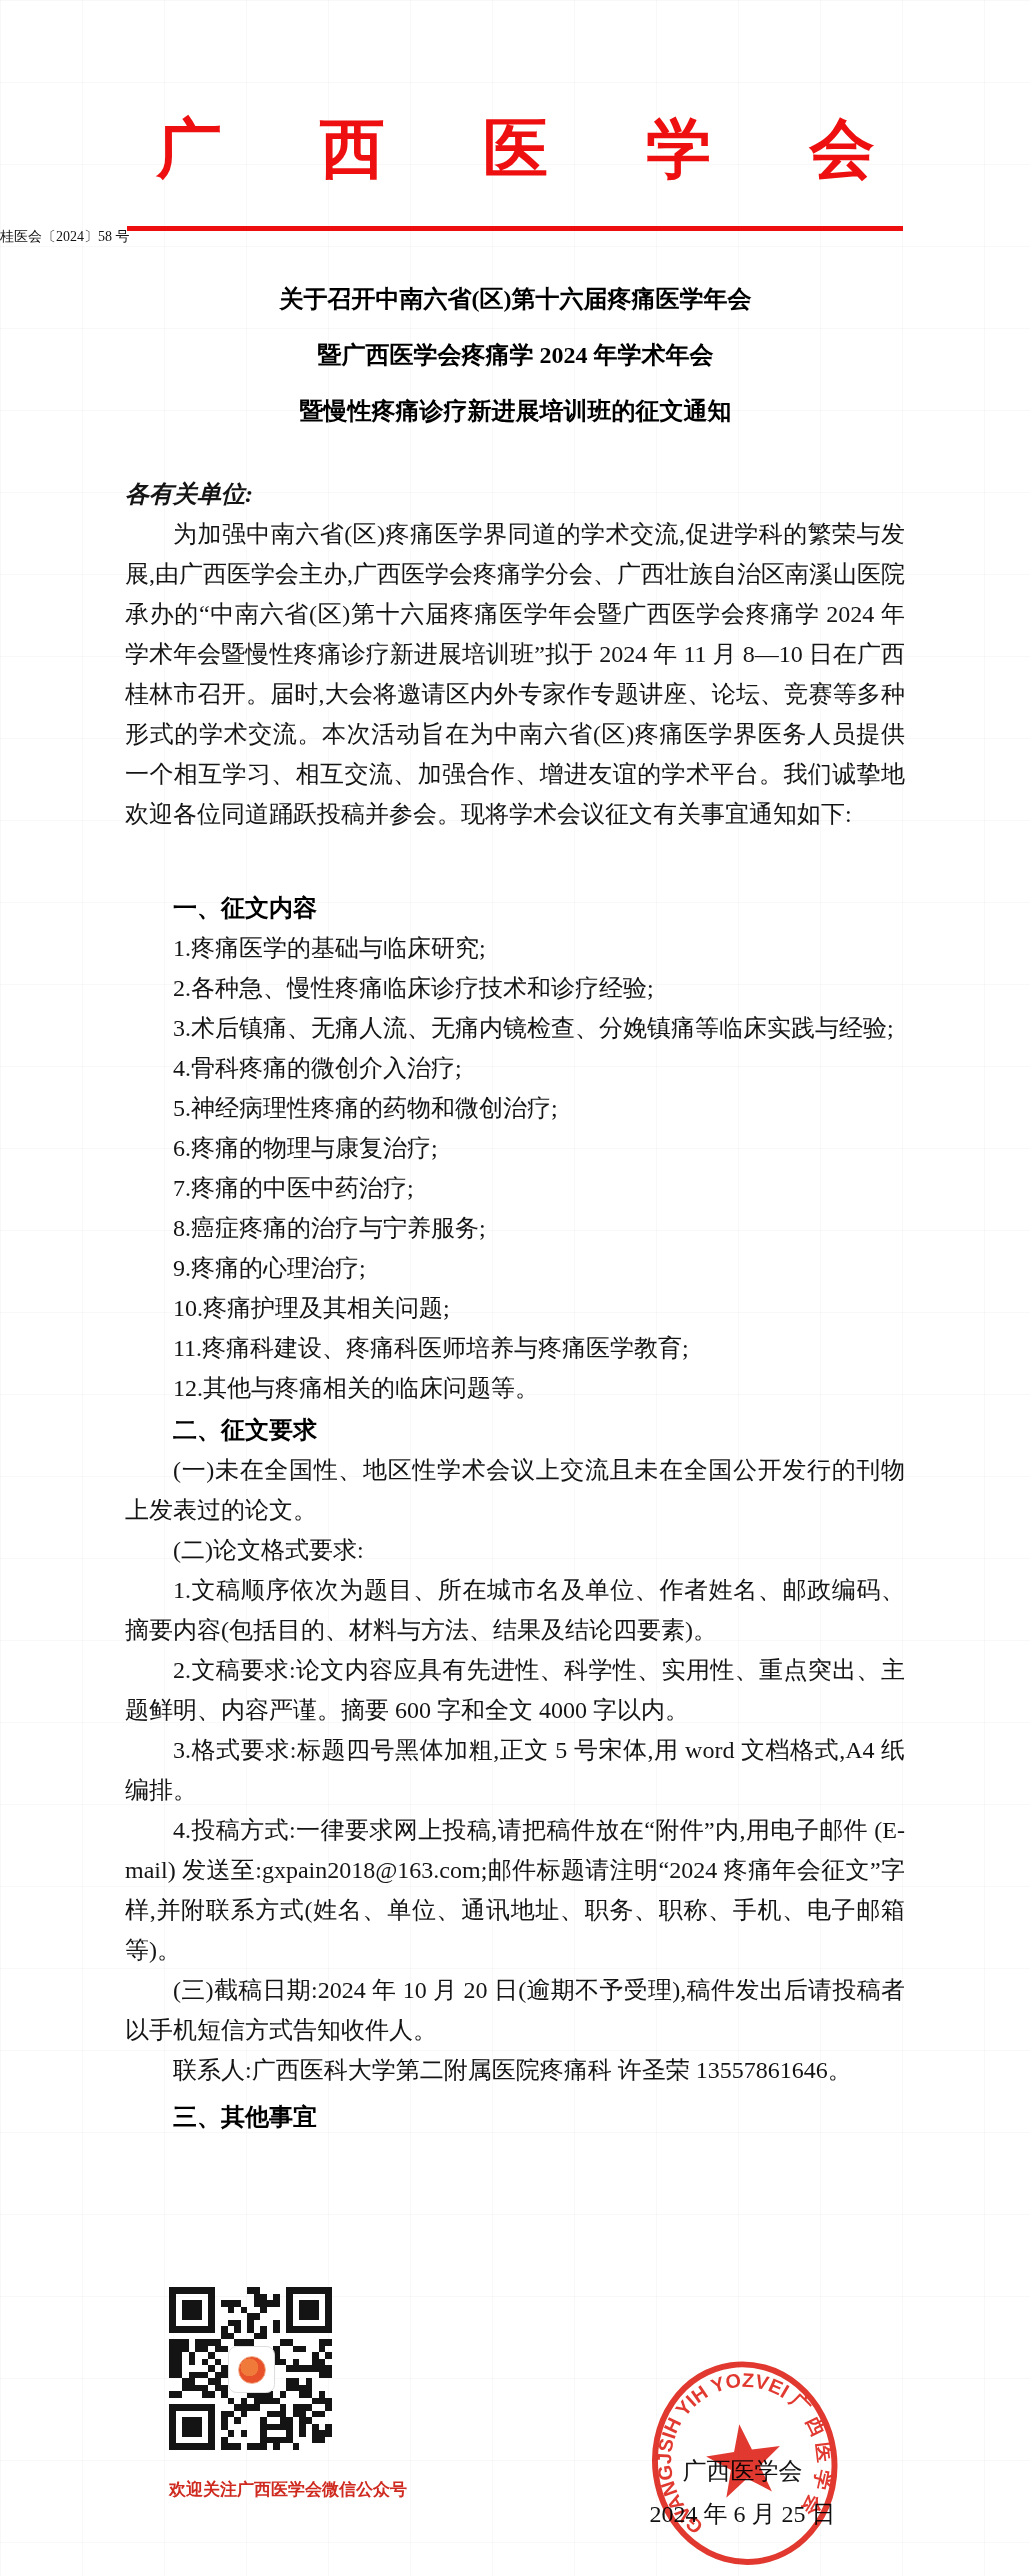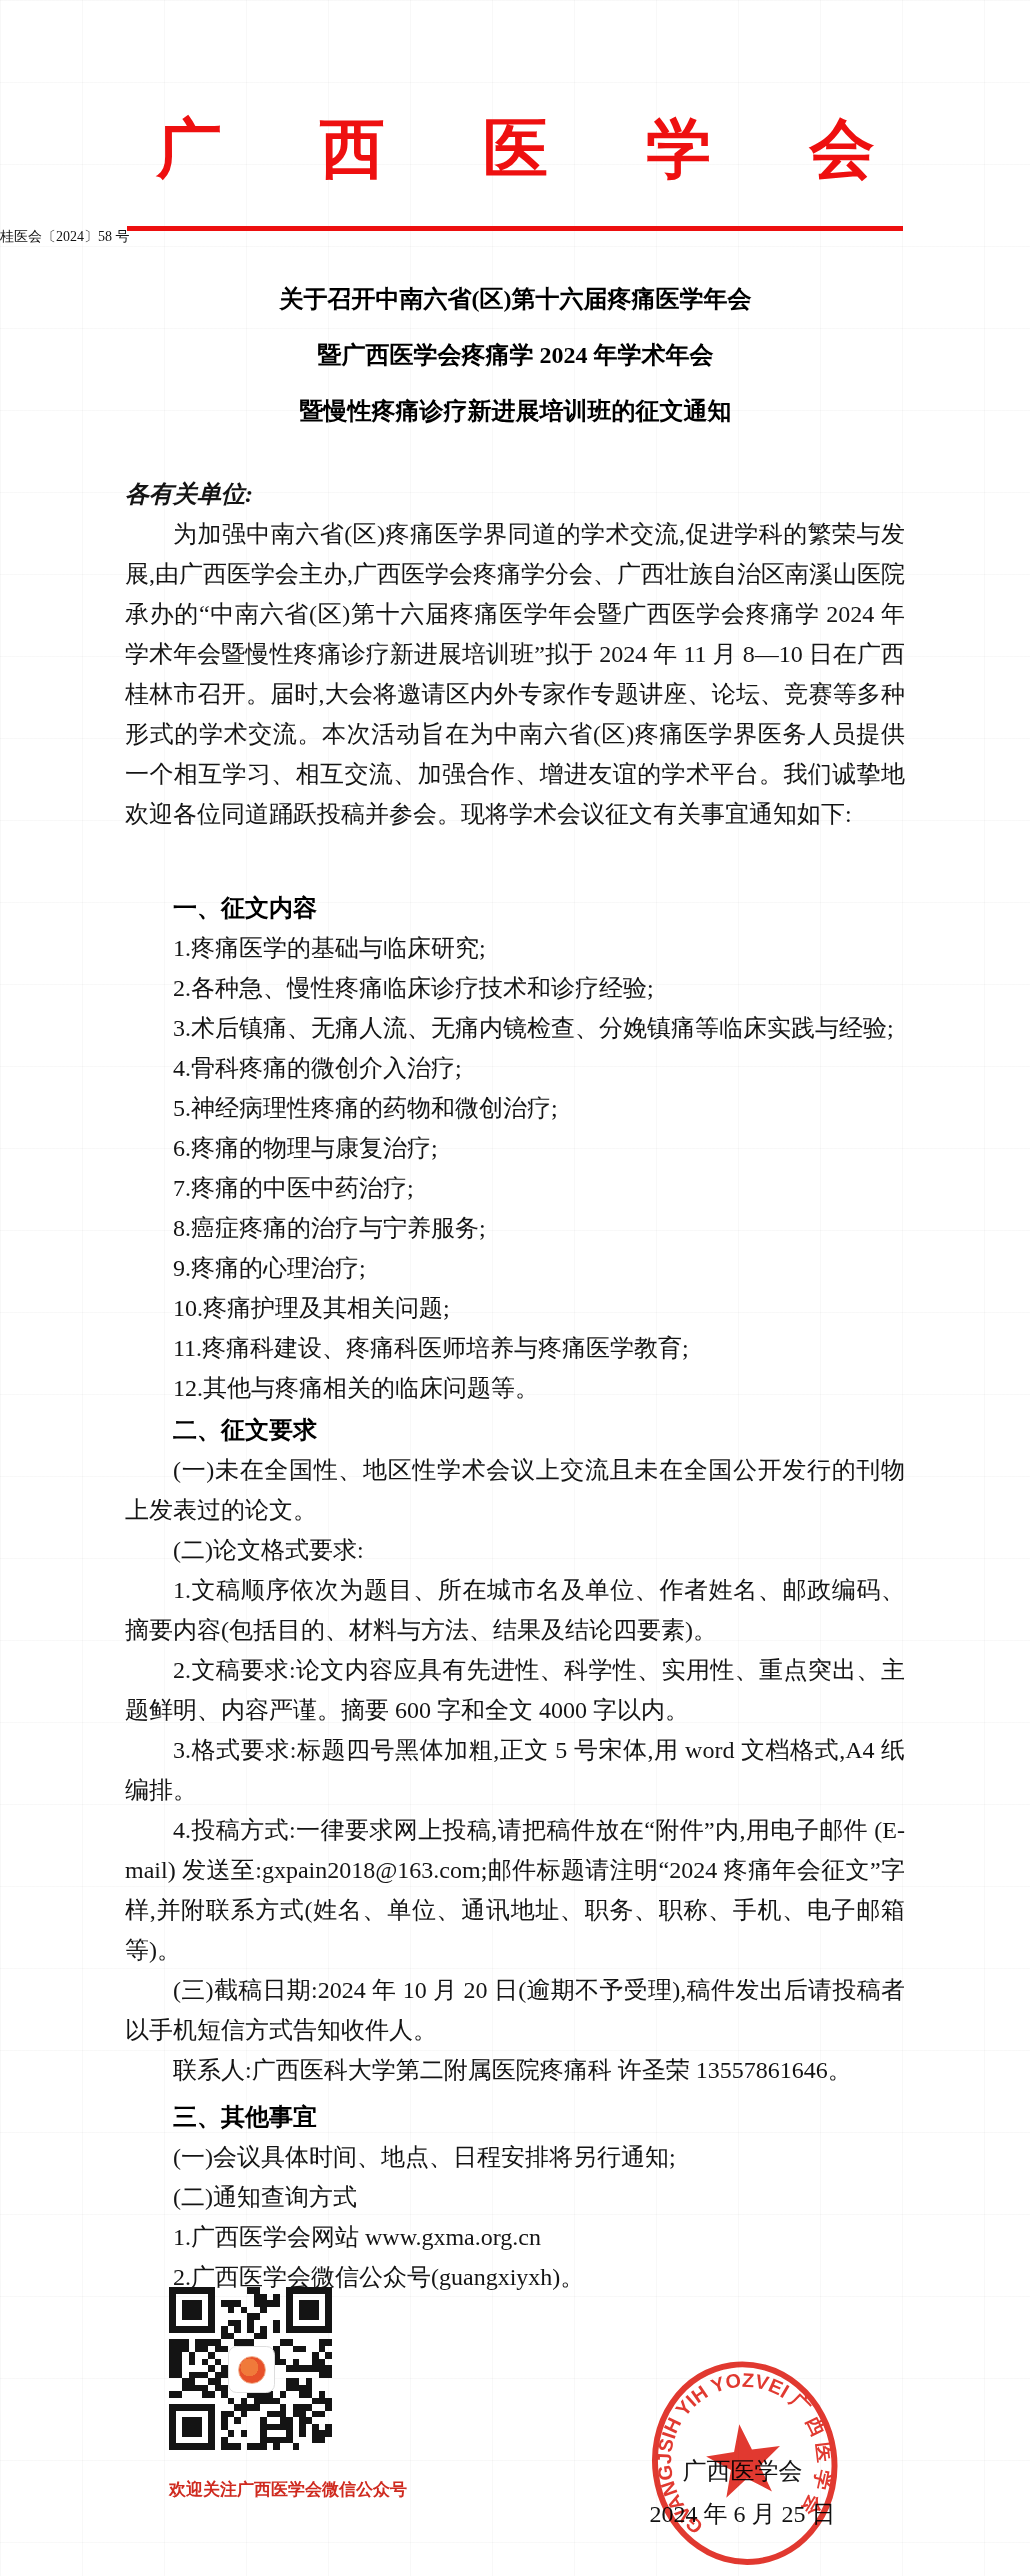--- a/index.html
+++ b/index.html
@@ -124,27 +124,20 @@
         <p>2.文稿要求:论文内容应具有先进性、科学性、实用性、重点突出、主题鲜明、内容严谨。摘要 600 字和全文 4000 字以内。</p>
         <p>3.格式要求:标题四号黑体加粗,正文 5 号宋体,用 word 文档格式,A4 纸编排。</p>
         <p>4.投稿方式:一律要求网上投稿,请把稿件放在“附件”内,用电子邮件 (E-mail) 发送至:gxpain2018@163.com;邮件标题请注明“2024 疼痛年会征文”字样,并附联系方式(姓名、单位、通讯地址、职务、职称、手机、电子邮箱等)。</p>
         <p>(三)截稿日期:2024 年 10 月 20 日(逾期不予受理),稿件发出后请投稿者以手机短信方式告知收件人。</p>
         <p>联系人:广西医科大学第二附属医院疼痛科 许圣荣 13557861646。</p>
       </div>
   </div>
 
   <div class="bodyblock" id="blk-sec3">
     <p class="sec-heading">三、其他事宜</p>
-    <div>
-
-    <p>(一)会议具体时间、地点、日程安排将另行通知;</p>
-        <p>(二)通知查询方式</p>
-        <p>1.广西医学会网站 www.gxma.org.cn</p>
-        <p>2.广西医学会微信公众号(guangxiyxh)。</p>
-      </div>
   </div>
 
   <div class="qr-wrap">
     <div class="qr-box">
       <svg id="qr-svg" viewBox="0 0 25 25" shape-rendering="crispEdges">
           <rect x="0" y="0" width="1" height="1" fill="#141414"></rect>
           <rect x="1" y="0" width="1" height="1" fill="#141414"></rect>
           <rect x="2" y="0" width="1" height="1" fill="#141414"></rect>
           <rect x="3" y="0" width="1" height="1" fill="#141414"></rect>
           <rect x="4" y="0" width="1" height="1" fill="#141414"></rect>

